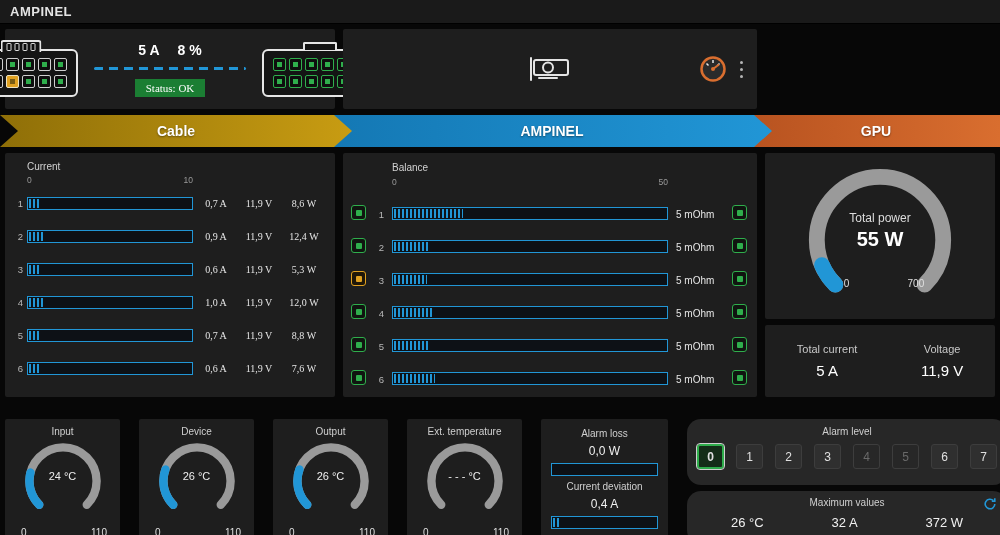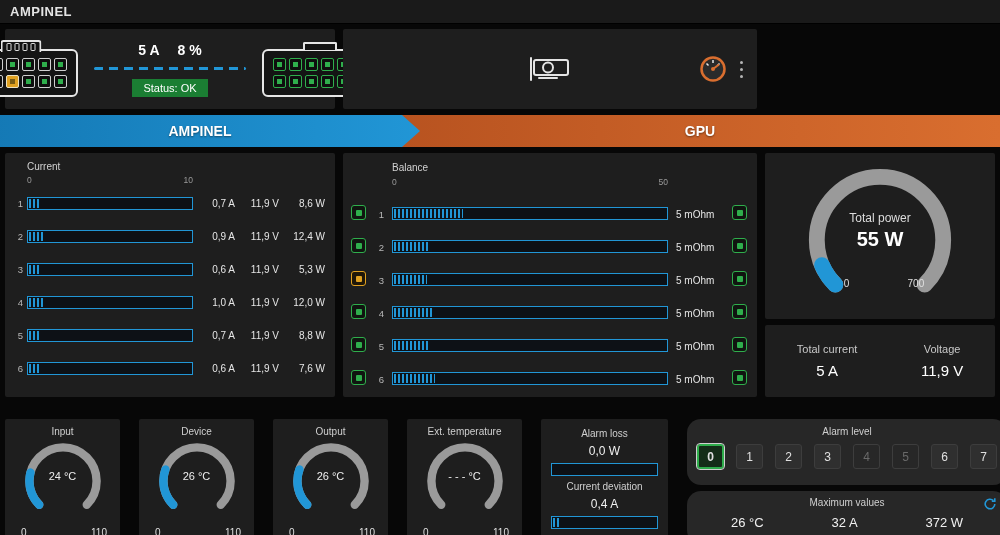--- a/index.html
+++ b/index.html
@@ -31,21 +31,21 @@
   .pin-s{width:5px;height:8px;border:1px solid #ddd;border-radius:1px;}
   .pin-s::after{display:none;}
   .sense{position:absolute;top:-11px;left:50%;transform:translateX(-50%);display:flex;gap:3px;
     padding:1px 4px;background:#141414;border:2px solid #e6e6e6;border-bottom:0;border-radius:3px 3px 0 0;}
   .latch{position:absolute;top:-9px;left:50%;transform:translateX(-50%);width:34px;height:8px;
     background:#141414;border:2px solid #e6e6e6;border-bottom:0;border-radius:2px 2px 0 0;}
   .link-mid{display:flex;flex-direction:column;align-items:center;gap:9px;width:170px;}
   .link-vals{display:flex;gap:18px;color:#fff;font-size:14px;font-weight:bold;}
   .dashline{width:152px;height:3px;border-radius:2px;
     background:repeating-linear-gradient(90deg,var(--accent) 0 9px,transparent 9px 15px);}
-  .status-badge{background:var(--badge);color:#fff;font-size:11px;padding:3px 11px;}
+  .status-badge{background:var(--badge);color:#fff;font-size:11px;padding:3px 11px;font-family:Liberation Serif, serif;}
   .gpu-card{position:relative;display:flex;align-items:center;justify-content:center;}
   .gpu-right{position:absolute;right:12px;top:50%;transform:translateY(-50%);
     display:flex;align-items:center;gap:11px;}
   .kebab{display:flex;flex-direction:column;cursor:pointer;padding:2px;}
   .kebab i{width:3px;height:3px;border-radius:50%;background:#b5b5b5;display:block;margin:2px 0;}
   
   .banners{display:flex;height:32px;margin:6px -5px;}
   .banner{height:32px;display:flex;align-items:center;justify-content:center;color:#fff;
     font-size:14px;font-weight:bold;text-shadow:0 1px 2px rgba(0,0,0,.45);
     clip-path:polygon(0 0,calc(100% - 18px) 0,100% 50%,calc(100% - 18px) 100%,0 100%,18px 50%);}
@@ -62,21 +62,21 @@
   .brow{gap:8px;align-items:flex-end;}
   .crow.head,.brow.head{height:14px;}
   .crow .idx{width:10px;font-size:9.5px;color:#b8b8b8;text-align:right;flex:none;}
   .brow .idx{width:10px;font-size:9.5px;color:#b8b8b8;text-align:right;flex:none;}
   .hbar{position:relative;height:13px;border:1px solid var(--accent);background:#0d1116;flex:1;}
   .hfill{position:absolute;top:1px;bottom:1px;left:1px;
     background:repeating-linear-gradient(90deg,var(--accent) 0 2px,transparent 2px 4px);}
   .ghostbar{border:none;background:none;display:flex;justify-content:space-between;
     font-size:8.5px;color:#9a9a9a;flex:1;height:auto;}
   .ptitle{font-size:10px;color:#d2d2d2;justify-content:flex-start;}
-  .val{font-size:10px;color:#e6e6e6;text-align:right;flex:none;}
+  .val{font-size:10px;color:#e6e6e6;text-align:center;flex:none;font-family:Liberation Serif, serif;}
   .val.a{width:38px;} .val.v{width:40px;} .val.w{width:42px;}
   .bval{font-size:10px;color:#e6e6e6;width:48px;flex:none;}
   .led{width:15px;height:15px;border:1px solid var(--ok);border-radius:3px;background:#101510;
     display:flex;align-items:center;justify-content:center;flex:none;}
   .led::after{content:"";width:6px;height:6px;border-radius:1px;background:var(--ok);}
   .led-o{border-color:var(--warn);background:#1f1708;}
   .led-o::after{background:var(--warn);}
   .hidden-slot{visibility:hidden;}
   
   .right-col{display:flex;flex-direction:column;gap:6px;}
@@ -210,20 +210,21 @@
         <div class="kebab">
             <i></i>
             <i></i>
             <i></i>
           </div>
       </div>
     </div>
   </div>
 
   <div class="banners">
+    <div class="banner cable">Cable</div>
     <div class="banner ampinel">AMPINEL</div>
     <div class="banner gpu">GPU</div>
   </div>
 
   <div class="main">
 
     <div class="card panel">
       <div class="crow head">
         <span class="idx hidden-slot"></span>
         <div class="ghostbar ptitle">Current</div>

